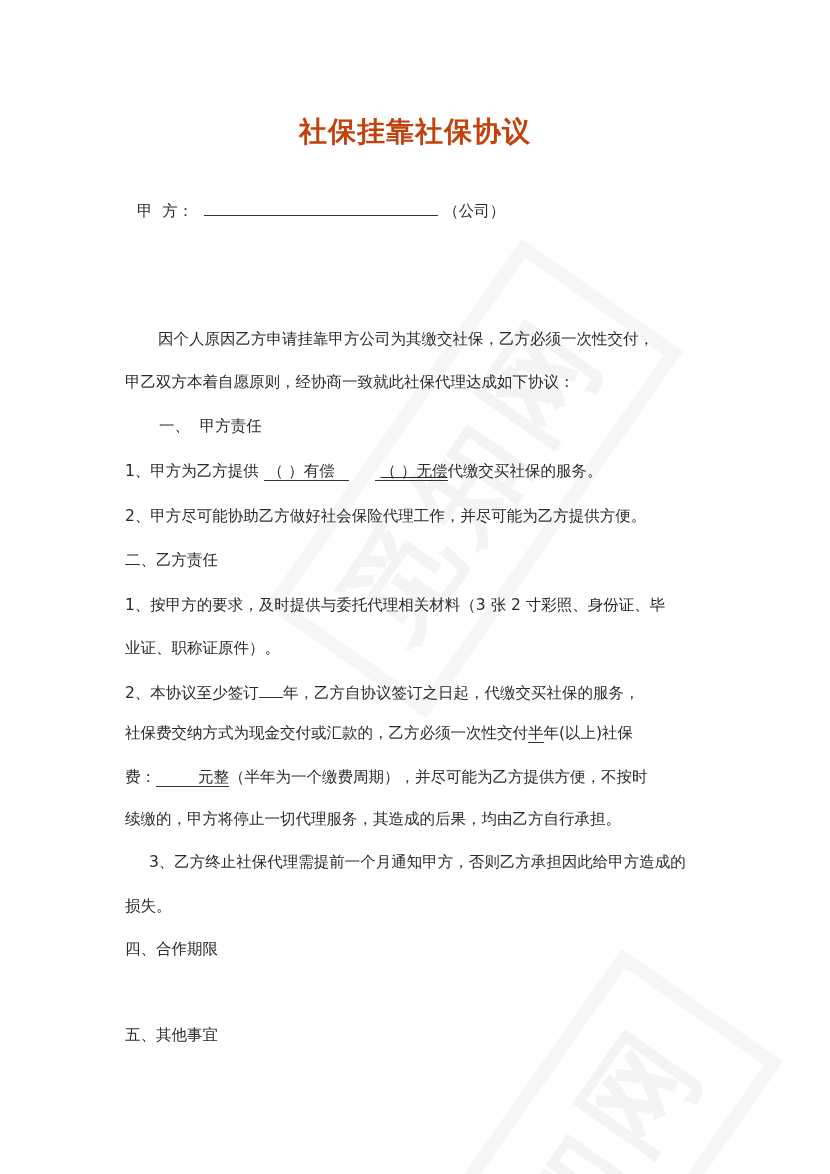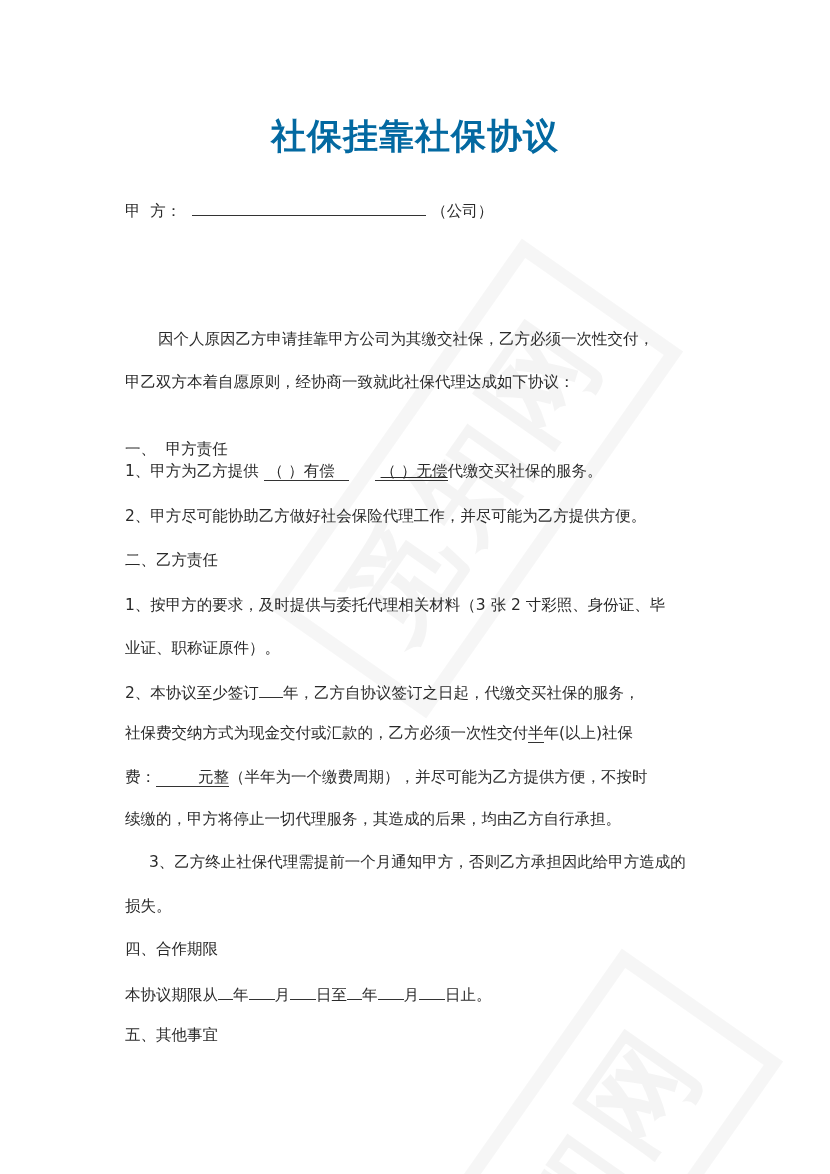--- a/index.html
+++ b/index.html
@@ -1,45 +1,45 @@
 <!DOCTYPE html>
 <html><head>
 <meta charset="utf-8">
 <style>
   html, body { margin: 0; padding: 0; background: #ffffff; }
   body { width: 830px; height: 1174px; position: relative; overflow: hidden; font-family: "DejaVu Sans", "Liberation Sans", sans-serif; color: #222; }
   .page { position: absolute; left: 0; top: 0; width: 830px; height: 1174px; }
   .watermark { position: absolute; color: rgba(0,0,0,0.045); font-weight: bold; font-size: 110px; transform: rotate(-55deg); white-space: nowrap; pointer-events: none; letter-spacing: 10px; }
   .wm1 { left: 250px; top: 380px; border: 14px solid rgba(0,0,0,0.035); padding: 10px 30px; }
   .wm2 { left: 350px; top: 1090px; border: 14px solid rgba(0,0,0,0.035); padding: 10px 30px; }
-  .title { position: absolute; top: 113px; left: 0; width: 830px; text-align: center; font-family: "DejaVu Serif", "Liberation Serif", serif; font-weight: bold; font-size: 35px; color: #0369a1; letter-spacing: 1px; }
+  .title { position: absolute; top: 113px; left: 0; width: 830px; text-align: center; font-family: "DejaVu Serif", "Liberation Serif", serif; font-weight: bold; font-size: 28px; color: #c2410c; letter-spacing: 1px; }
   .line { position: absolute; left: 125px; font-size: 15.5px; line-height: 22px; white-space: nowrap; color: #2a2a2a; }
   .blank { display: inline-block; border-bottom: 1px solid #333; height: 17px; vertical-align: baseline; }
   .u { border-bottom: 1px solid #333; }
 </style>
 </head>
 <body>
 
 <div class="page">
   <div class="watermark wm1">觅知网</div>
   <div class="watermark wm2">觅知网</div>
 
   <div class="title">社保挂靠社保协议</div>
 
   <div class="line" style="top:198px;">
-    <span style="white-space:pre;">甲  方：</span>
+    <span style="white-space:pre;margin-left:12px;">甲  方：</span>
     <span class="blank" style="width:234px;margin-left:6px;"></span>
     <span>（公司）</span>
   </div>
 
 
   <div class="line" style="top:328px;left:158px;">因个人原因乙方申请挂靠甲方公司为其缴交社保，乙方必须一次性交付，</div>
   <div class="line" style="top:371px;">甲乙双方本着自愿原则，经协商一致就此社保代理达成如下协议：</div>
 
-  <div class="line" style="top:438px;white-space:pre;">一、  甲方责任</div>
+  <div class="line" style="top:415px;white-space:pre;margin-left:34px;">一、  甲方责任</div>
 
   <div class="line" style="top:460px;">
     <span>1、甲方为乙方提供 </span><span class="u" style="white-space:pre;padding:0 4px;">（ ）有偿  </span><span style="display:inline-block;width:26px;"></span><span class="u" style="padding-left:6px;text-decoration:underline;">（ ）无偿</span><span>代缴交买社保的服务。</span>
   </div>
 
   <div class="line" style="top:505px;">2、甲方尽可能协助乙方做好社会保险代理工作，并尽可能为乙方提供方便。</div>
 
   <div class="line" style="top:549px;">二、乙方责任</div>
 
   <div class="line" style="top:594px;">1、按甲方的要求，及时提供与委托代理相关材料（3 张 2 寸彩照、身份证、毕</div>
@@ -57,18 +57,15 @@
     <span>费：</span><span class="u" style="padding-left:42px;">元整</span><span>（半年为一个缴费周期），并尽可能为乙方提供方便，不按时</span>
   </div>
 
   <div class="line" style="top:808px;">续缴的，甲方将停止一切代理服务，其造成的后果，均由乙方自行承担。</div>
 
   <div class="line" style="top:851px;margin-left:24px;">3、乙方终止社保代理需提前一个月通知甲方，否则乙方承担因此给甲方造成的</div>
   <div class="line" style="top:895px;">损失。</div>
 
   <div class="line" style="top:938px;">四、合作期限</div>
 
-  <div class="line" style="top:982px;">
-    <span>本协议期限从</span><span class="blank" style="width:15px;"></span><span>年</span><span class="blank" style="width:26px;"></span><span>月</span><span class="blank" style="width:26px;"></span><span>日至</span><span class="blank" style="width:15px;"></span><span>年</span><span class="blank" style="width:26px;"></span><span>月</span><span class="blank" style="width:26px;"></span><span>日止。</span>
-  </div>
 
   <div class="line" style="top:1024px;">五、其他事宜</div>
 </div>
 
 </body></html>

